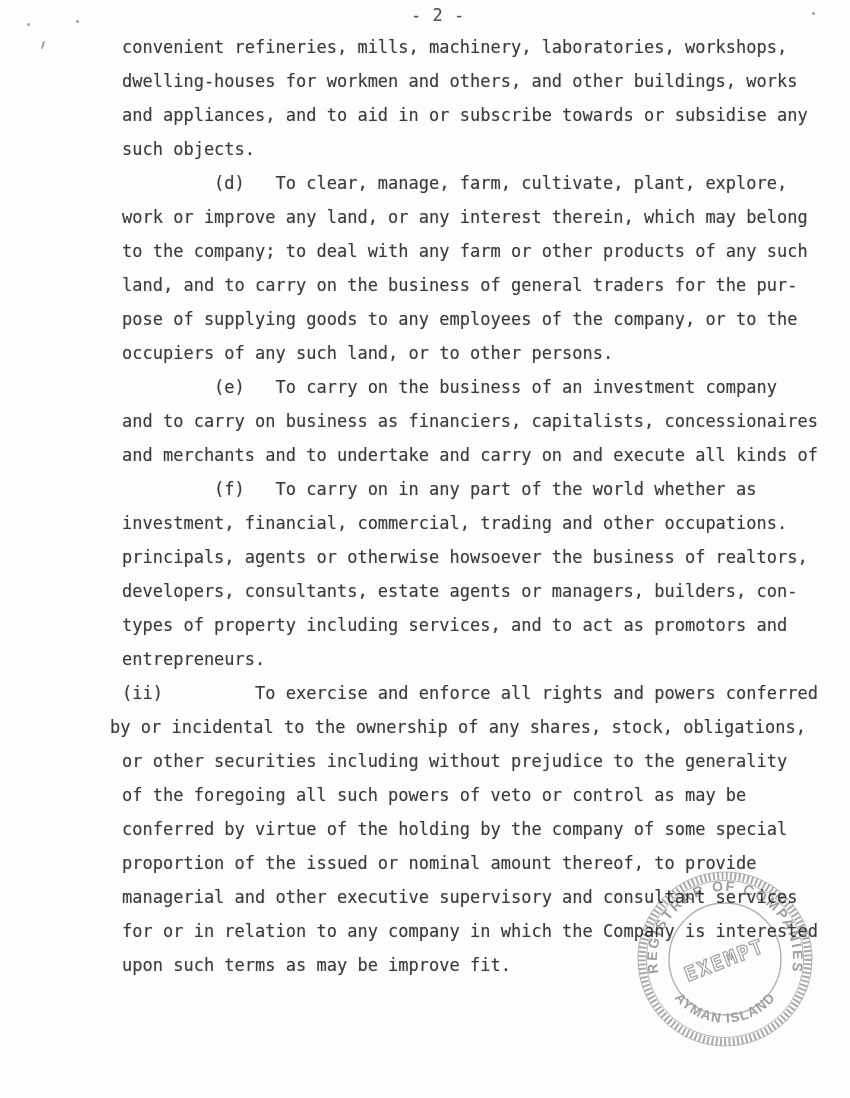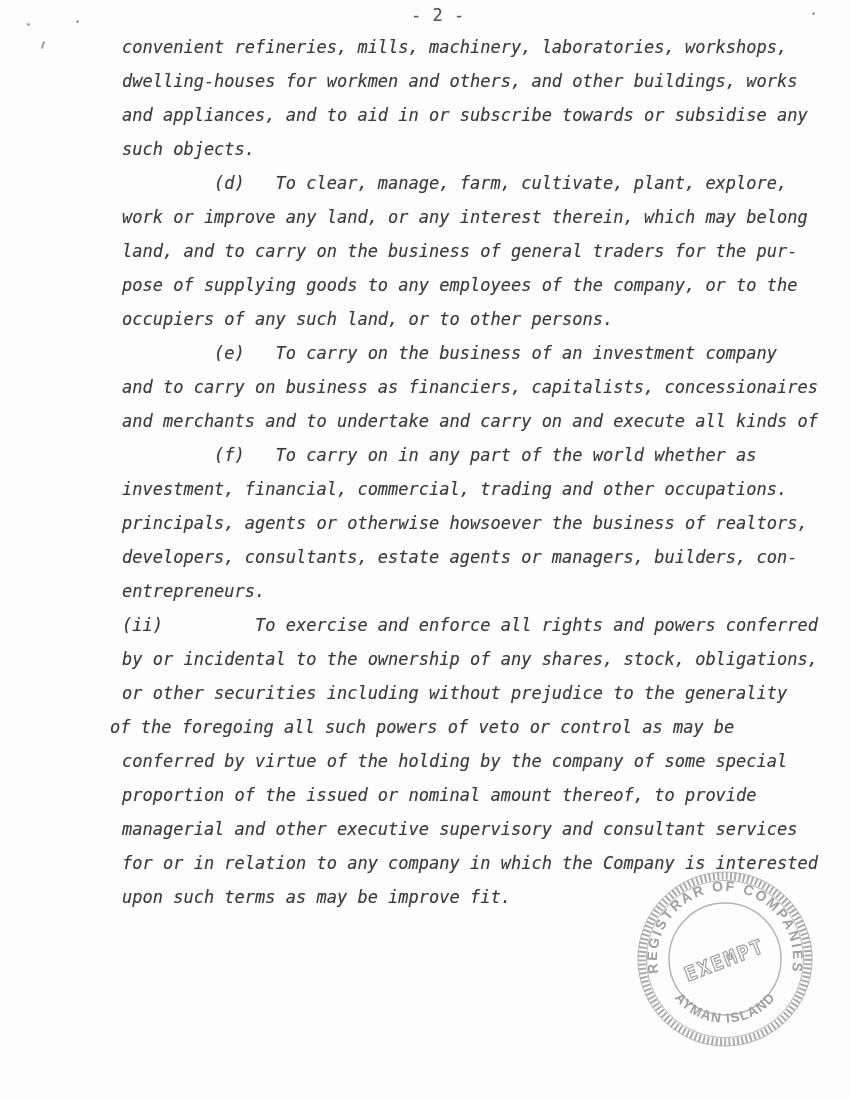--- a/index.html
+++ b/index.html
@@ -25,21 +25,20 @@
     font-size: 17px;
     color: #565656;
     white-space: pre;
     letter-spacing: 0.5px;
     text-shadow: 0 0 1px rgba(90,90,90,.4);
   }
   .doc-lines {
     position: absolute;
     left: 122px; top: 30px;
     width: 716px;
-    font-style: italic;
   }
   .doc-line {
     white-space: pre;
     font-size: 17px;
     line-height: 34px;
     color: var(--ink);
     text-shadow: 0 0 1px rgba(70,70,70,.45);
   }
   
   .doc-lines > .doc-line:nth-child(21) { margin-left: -12px; }
@@ -98,30 +97,32 @@
 
   <div class="page-number">- 2 -</div>
 
   <div class="doc-lines">
       <div class="doc-line">convenient refineries, mills, machinery, laboratories, workshops,</div>
       <div class="doc-line">dwelling-houses for workmen and others, and other buildings, works</div>
       <div class="doc-line">and appliances, and to aid in or subscribe towards or subsidise any</div>
       <div class="doc-line">such objects.</div>
       <div class="doc-line">         (d)   To clear, manage, farm, cultivate, plant, explore,</div>
       <div class="doc-line">work or improve any land, or any interest therein, which may belong</div>
+      <div class="doc-line">to the company; to deal with any farm or other products of any such</div>
       <div class="doc-line">land, and to carry on the business of general traders for the pur-</div>
       <div class="doc-line">pose of supplying goods to any employees of the company, or to the</div>
       <div class="doc-line">occupiers of any such land, or to other persons.</div>
       <div class="doc-line">         (e)   To carry on the business of an investment company</div>
       <div class="doc-line">and to carry on business as financiers, capitalists, concessionaires</div>
       <div class="doc-line">and merchants and to undertake and carry on and execute all kinds of</div>
       <div class="doc-line">         (f)   To carry on in any part of the world whether as</div>
       <div class="doc-line">investment, financial, commercial, trading and other occupations.</div>
       <div class="doc-line">principals, agents or otherwise howsoever the business of realtors,</div>
       <div class="doc-line">developers, consultants, estate agents or managers, builders, con-</div>
+      <div class="doc-line">types of property including services, and to act as promotors and</div>
       <div class="doc-line">entrepreneurs.</div>
       <div class="doc-line">(ii)         To exercise and enforce all rights and powers conferred</div>
       <div class="doc-line">by or incidental to the ownership of any shares, stock, obligations,</div>
       <div class="doc-line">or other securities including without prejudice to the generality</div>
       <div class="doc-line">of the foregoing all such powers of veto or control as may be</div>
       <div class="doc-line">conferred by virtue of the holding by the company of some special</div>
       <div class="doc-line">proportion of the issued or nominal amount thereof, to provide</div>
       <div class="doc-line">managerial and other executive supervisory and consultant services</div>
       <div class="doc-line">for or in relation to any company in which the Company is interested</div>
       <div class="doc-line">upon such terms as may be improve fit.</div>

